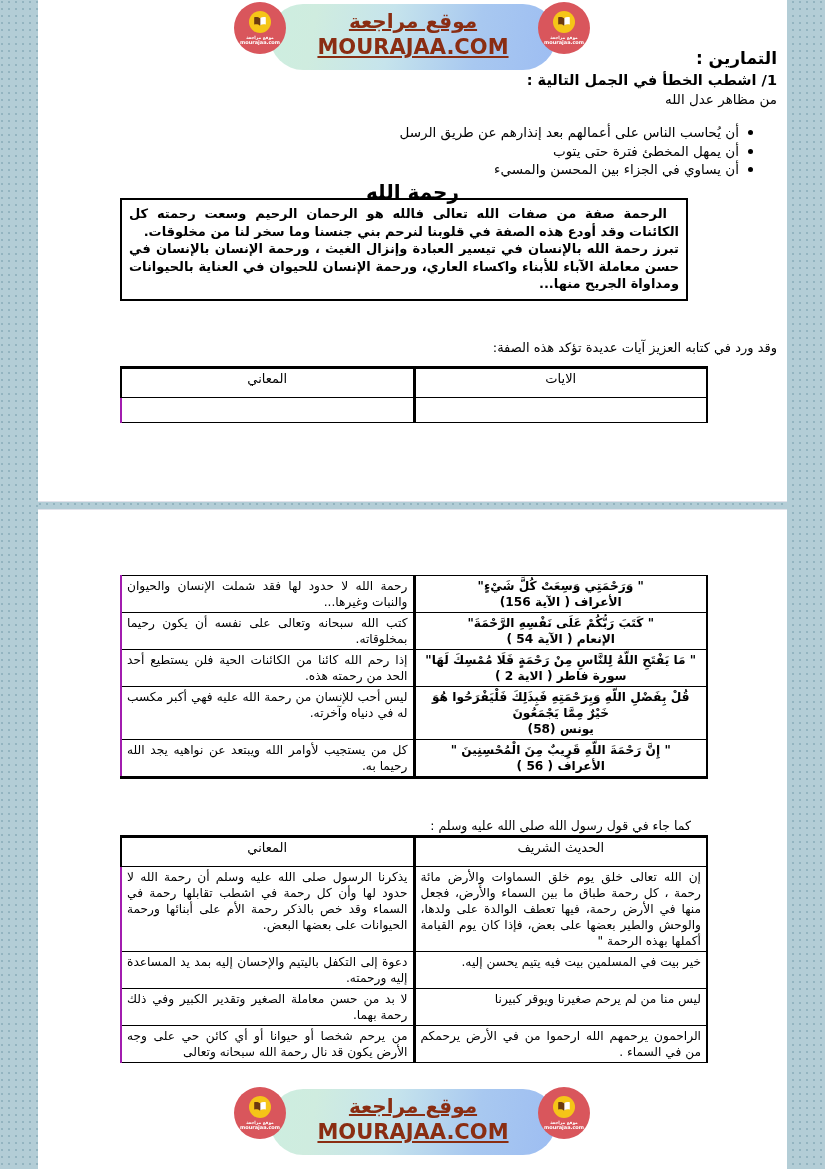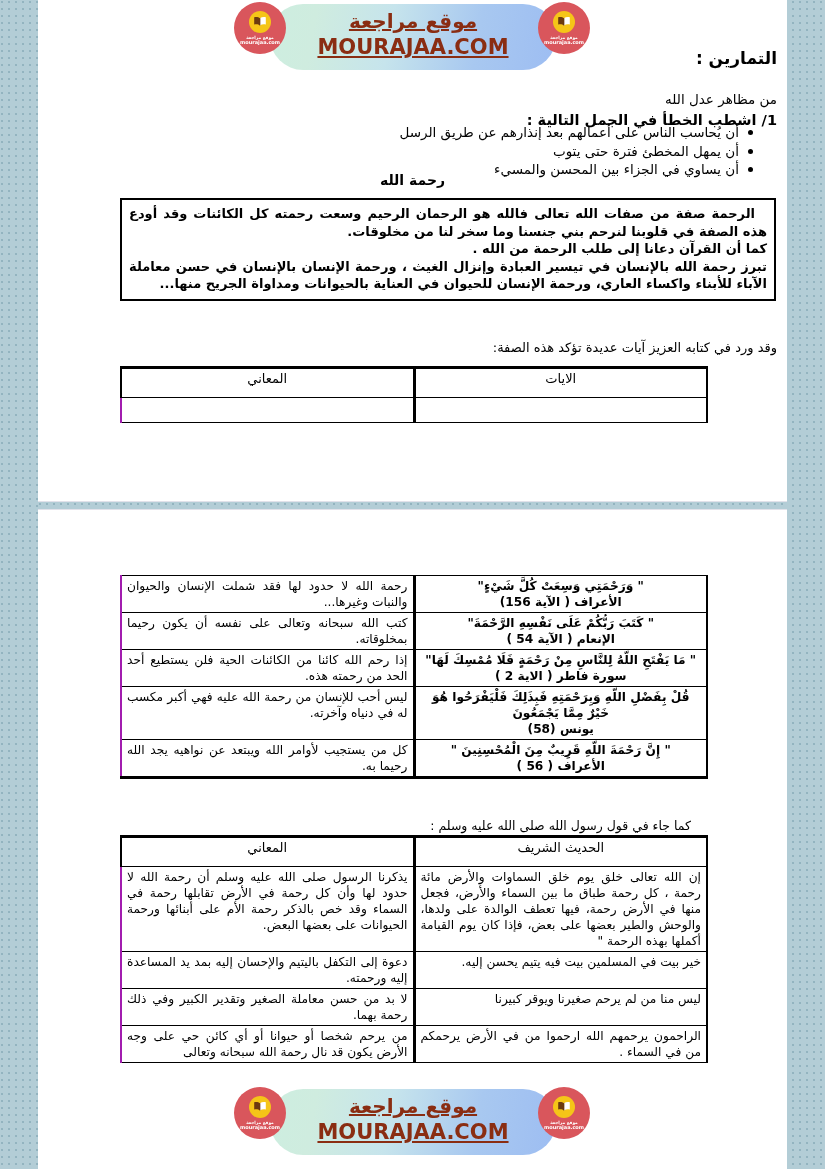--- a/index.html
+++ b/index.html
@@ -146,21 +146,20 @@
     font-weight: bold;
     direction: rtl;
   }
   .q1 {
     position: absolute;
     right: 10px;
     top: 72px;
     font-size: 14.5px;
     font-weight: bold;
     direction: rtl;
-    margin-top: 40px;
   }
   .subline {
     position: absolute;
     right: 10px;
     top: 91px;
     font-size: 13.5px;
     direction: rtl;
   }
   ul.bullets {
     position: absolute;
@@ -184,32 +183,32 @@
     right: -14px;
     top: 7px;
     width: 5px; height: 5px;
     border-radius: 50%;
     background: #000;
   }
 
   .rahma-title {
     position: absolute;
     left: 0; right: 0;
-    top: 172px;
+    top: 180px;
     text-align: center;
-    font-size: 14px;
+    font-size: 20px;
     font-weight: bold;
     direction: rtl;
   }
 
   .rahma-box {
     position: absolute;
     left: 82px;
     top: 198px;
-    width: 656px;
+    width: 568px;
     border: 2px solid #000;
     box-sizing: border-box;
     padding: 5px 7px 6px 7px;
     direction: rtl;
   }
   .rahma-box p {
     margin: 0;
     font-size: 13px;
     line-height: 17.5px;
     font-weight: bold;
@@ -316,21 +315,20 @@
       <ul class="bullets">
         <li>أن يُحاسب الناس على أعمالهم بعد إنذارهم عن طريق الرسل</li>
         <li>أن يمهل المخطئ فترة حتى يتوب</li>
         <li>أن يساوي في الجزاء بين المحسن والمسيء</li>
       </ul>
 
       <div class="rahma-title">رحمة الله</div>
 
       <div class="rahma-box">
         <p class="ind">الرحمة صفة من صفات الله تعالى  فالله هو الرحمان الرحيم وسعت رحمته كل الكائنات وقد أودع هذه الصفة في قلوبنا لنرحم بني جنسنا وما سخر لنا من مخلوقات.</p>
-        <p>كما أن القرآن دعانا إلى طلب الرحمة من الله .</p>
         <p>تبرز رحمة الله بالإنسان في تيسير العبادة وإنزال الغيث ، ورحمة الإنسان بالإنسان في حسن معاملة الآباء للأبناء واكساء العاري، ورحمة الإنسان للحيوان في العناية بالحيوانات ومداواة الجريح منها...</p>
       </div>
 
       <div class="verses-intro">وقد ورد في كتابه العزيز آيات عديدة تؤكد هذه الصفة:</div>
 
       <table class="doc-table tbl-empty-head">
         <thead>
           <tr>
             <th class="col-right">الايات</th>
             <th>المعاني</th>
@@ -431,21 +429,21 @@
       <table class="doc-table tbl-hadith">
         <thead>
           <tr>
             <th class="col-right">الحديث الشريف</th>
             <th>المعاني</th>
           </tr>
         </thead>
         <tbody>
           <tr>
             <td class="col-right hadith-text">إن الله تعالى خلق يوم خلق السماوات والأرض مائة رحمة ، كل رحمة طباق ما بين السماء والأرض، فجعل منها في الأرض رحمة، فيها تعطف الوالدة على ولدها، والوحش والطير بعضها على بعض، فإذا كان يوم القيامة أكملها بهذه الرحمة "</td>
-            <td class="meaning-cell">يذكرنا الرسول صلى الله عليه وسلم أن رحمة الله لا حدود لها وأن كل رحمة في الأرض تقابلها رحمة في السماء وقد خص بالذكر رحمة الأم على أبنائها ورحمة الحيوانات على بعضها البعض.</td>
+            <td class="meaning-cell">يذكرنا الرسول صلى الله عليه وسلم أن رحمة الله لا حدود لها وأن كل رحمة في اشطب تقابلها رحمة في السماء وقد خص بالذكر رحمة الأم على أبنائها ورحمة الحيوانات على بعضها البعض.</td>
           </tr>
           <tr>
             <td class="col-right hadith-text">خير بيت في المسلمين بيت فيه يتيم يحسن إليه.</td>
             <td class="meaning-cell">دعوة إلى التكفل باليتيم والإحسان إليه بمد يد المساعدة إليه ورحمته.</td>
           </tr>
           <tr>
             <td class="col-right hadith-text">ليس منا من لم يرحم صغيرنا ويوقر كبيرنا</td>
             <td class="meaning-cell">لا بد من حسن معاملة الصغير وتقدير الكبير وفي ذلك رحمة بهما.</td>
           </tr>
           <tr>

